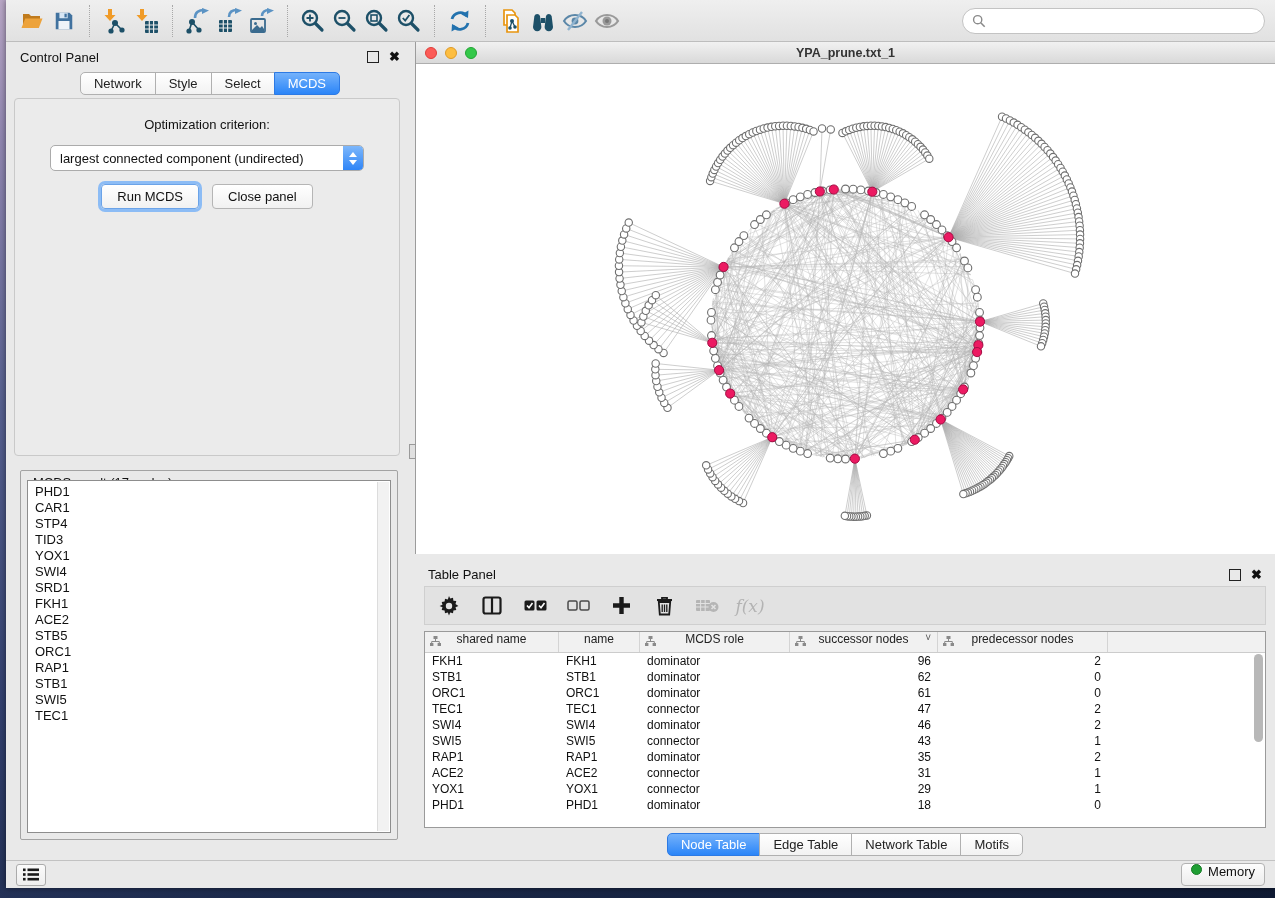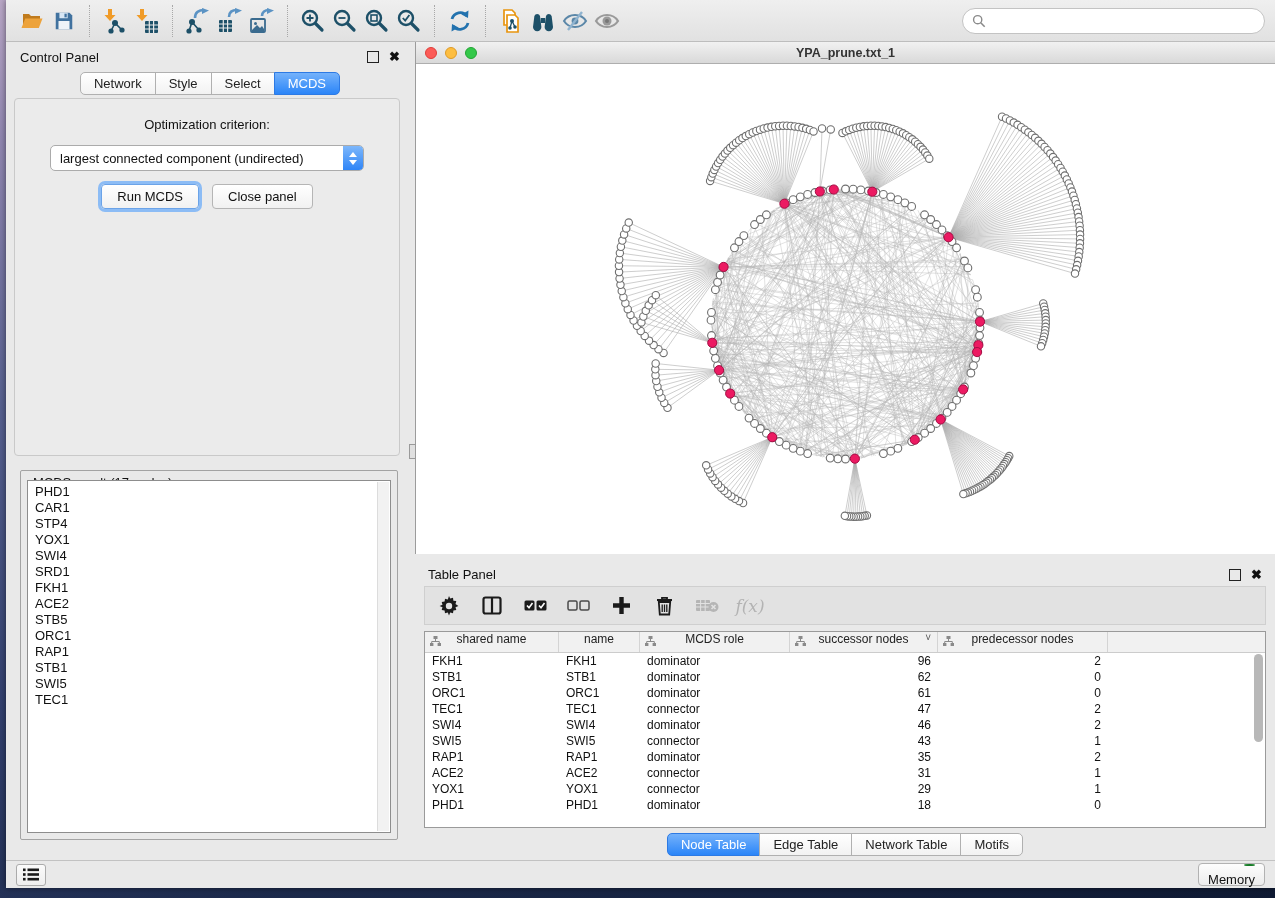--- a/index.html
+++ b/index.html
@@ -86,21 +86,21 @@
   .trow{display:flex;height:16px;font-size:12px;color:#111;align-items:center;}
   .td{flex:none;box-sizing:border-box;padding:0 7px;white-space:nowrap;overflow:hidden;}
   .td.right{text-align:right;}
   .vscroll{position:absolute;top:22px;right:2px;width:9px;height:88px;border-radius:5px;background:#b8b8b8;}
   .tp-tabs{margin-top:5px;margin-bottom:4px;}
   
   .status-bar{flex:none;height:27px;border-top:1px solid #c2c2c2;background:#e9e9e9;display:flex;align-items:center;padding:0 10px;}
   .sb-btn{width:28px;height:20px;border:1px solid #ababab;border-radius:3px;background:linear-gradient(#fbfbfb,#eeeeee);
           display:flex;align-items:center;justify-content:center;}
   .mem-btn{margin-left:auto;height:21px;border:1px solid #b2b2b2;border-radius:4px;background:linear-gradient(#fdfdfd,#ececec);
-           display:flex;align-items:flex-end;gap:6px;padding:0 9px;font-size:13px;color:#111;flex-direction:column;}
+           display:flex;align-items:flex-start;gap:6px;padding:0 9px;font-size:13px;color:#111;}
   .mem-dot{width:11px;height:11px;border-radius:50%;background:#1f9e33;border:1px solid #157a25;box-sizing:border-box;}
 </style>
 </head>
 <body>
 
 <div class="app">
 
   <div class="toolbar">
     <div class="tb-btn">
       <svg width="26" height="24" viewBox="0 0 24 24">
@@ -276,20 +276,21 @@
           <div class="btn">Close panel</div>
         </div>
       </div>
       <div class="result-box">
         <div class="result-legend">MCDS result (17 nodes)</div>
         <div class="result-list" id="result-list">
           <div class="result-track"></div>
         <div class="result-item">PHD1</div>
             <div class="result-item">CAR1</div>
             <div class="result-item">STP4</div>
+            <div class="result-item">TID3</div>
             <div class="result-item">YOX1</div>
             <div class="result-item">SWI4</div>
             <div class="result-item">SRD1</div>
             <div class="result-item">FKH1</div>
             <div class="result-item">ACE2</div>
             <div class="result-item">STB5</div>
             <div class="result-item">ORC1</div>
             <div class="result-item">RAP1</div>
             <div class="result-item">STB1</div>
             <div class="result-item">SWI5</div>

